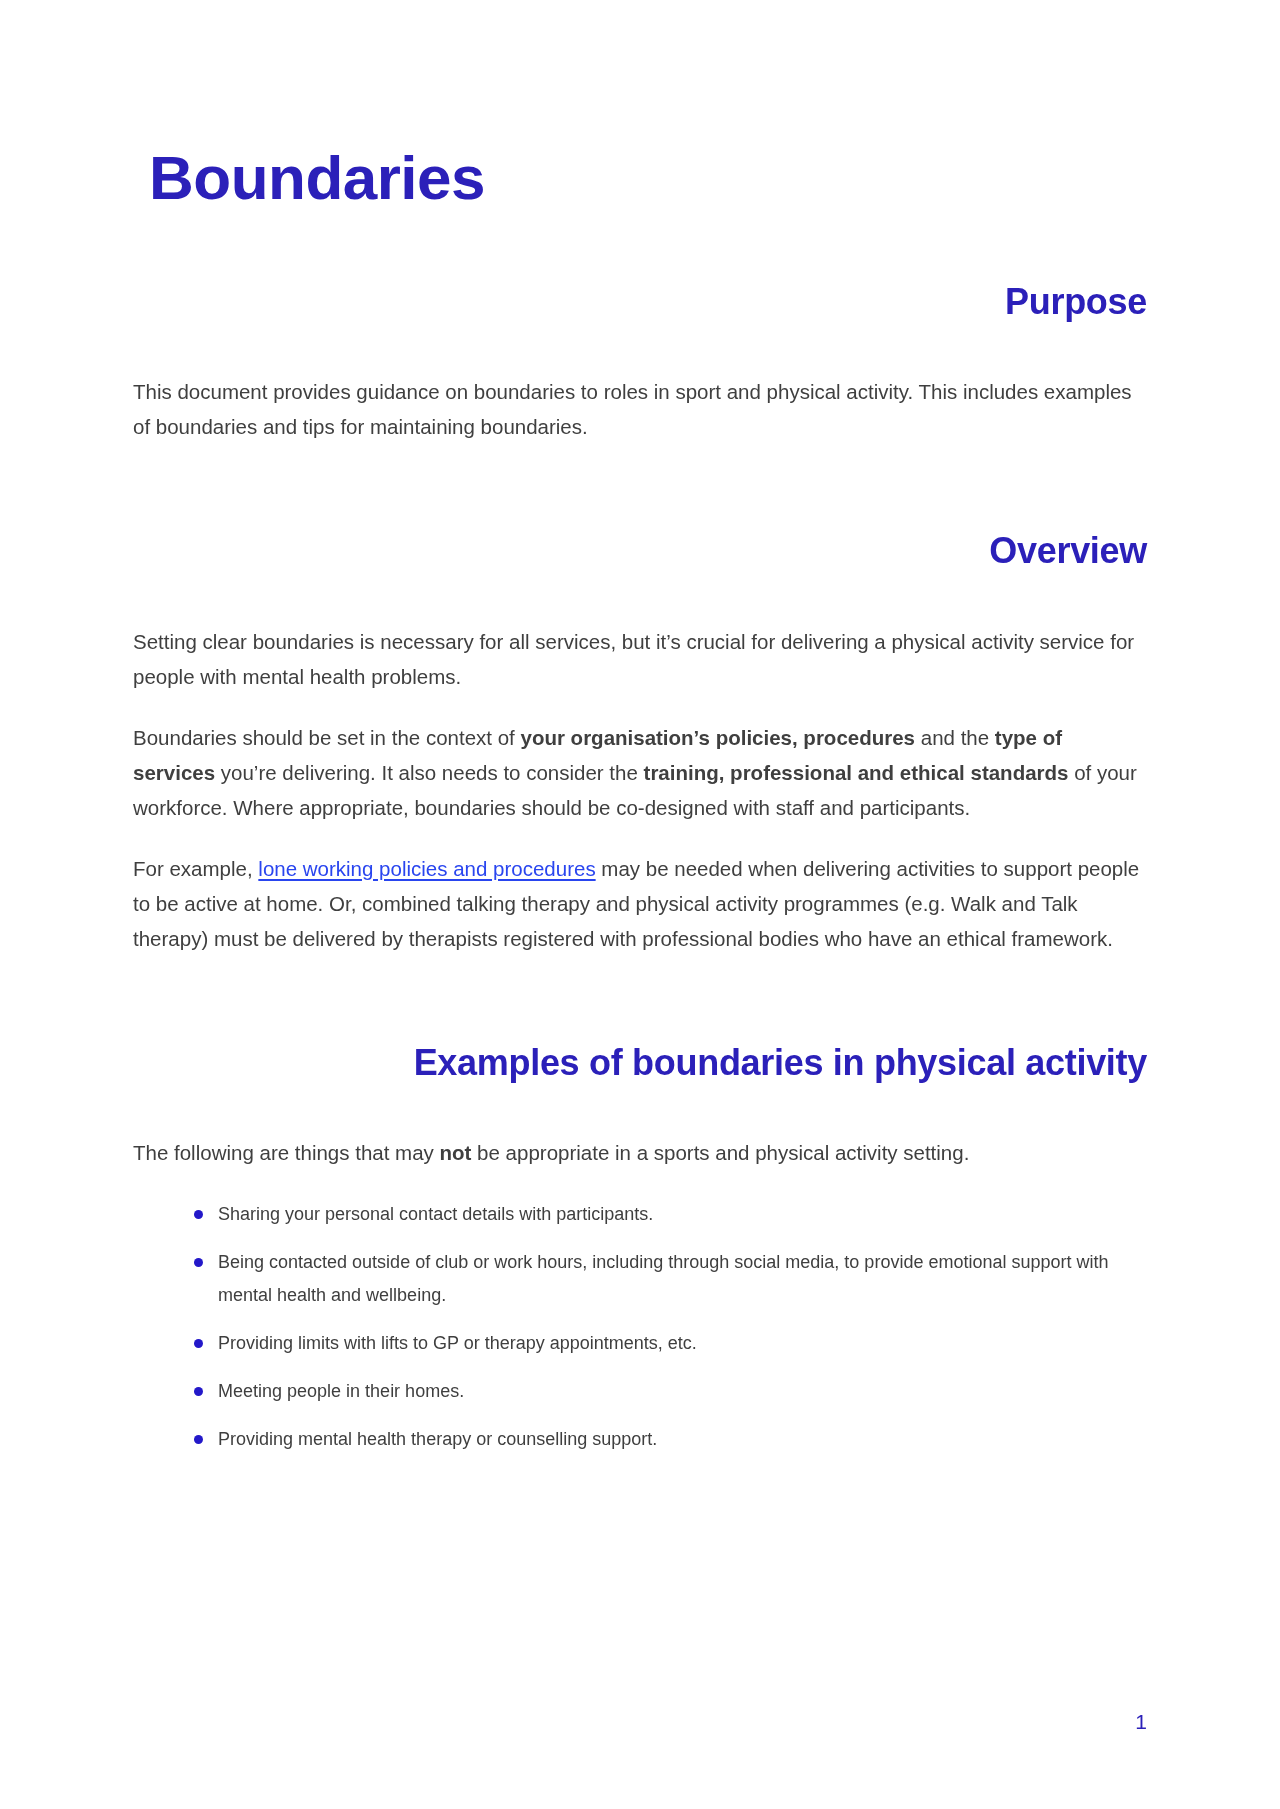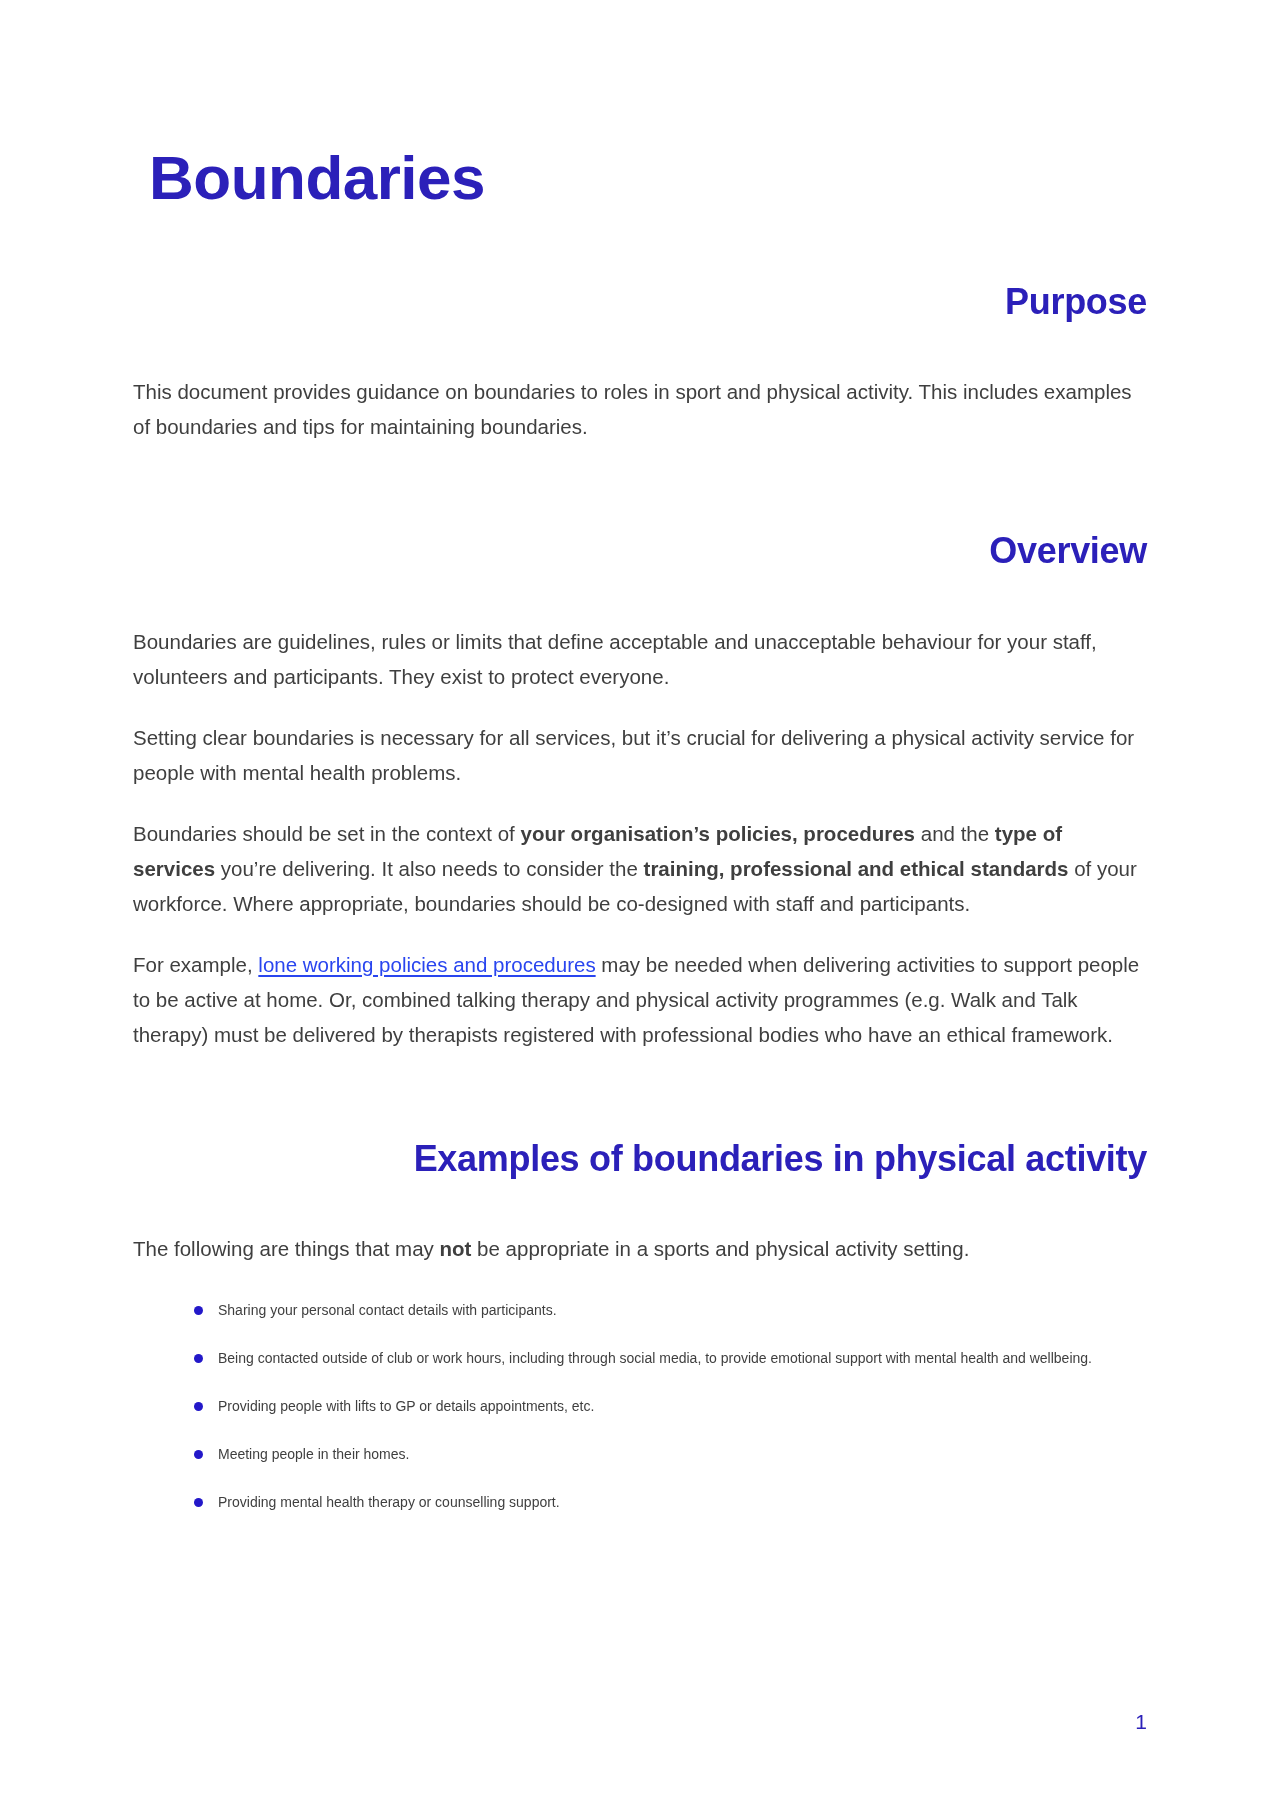--- a/index.html
+++ b/index.html
@@ -61,21 +61,21 @@
     text-underline-offset: 3px;
   }
   ul.bullet-list {
     list-style: none;
     margin: 28px 0 0 0;
     padding: 0 0 0 85px;
     max-width: 1014px;
   }
   ul.bullet-list li {
     position: relative;
-    font-size: 14px;
+    font-size: 18px;
     line-height: 33px;
     color: var(--body);
   }
   ul.bullet-list li + li { margin-top: 15px; }
   ul.bullet-list li::before {
     content: "";
     position: absolute;
     left: -24px;
     top: 12px;
     width: 9px;
@@ -98,33 +98,32 @@
 
   <h1 class="doc-title">Boundaries</h1>
 
   <section class="sec-purpose">
     <h2 class="section-heading">Purpose</h2>
     <p class="para"><span>This document provides guidance on boundaries to roles in sport and physical activity. This includes examples of boundaries and tips for maintaining boundaries.</span></p>
   </section>
 
   <section class="sec-overview">
     <h2 class="section-heading">Overview</h2>
-    <p class="para"><span>Boundaries are guidelines, rules or limits that define acceptable and unacceptable behaviour for your staff, volunteers and participants. They exist to protect everyone.</span></p>
     <p class="para"><span>Setting clear boundaries is necessary for all services, but it’s crucial for delivering a physical activity service for people with mental health problems.</span></p>
     <p class="para"><span>Boundaries should be set in the context of </span><span class="bold">your organisation’s policies, procedures</span><span> and the </span><span class="bold">type of services</span><span> you’re delivering. It also needs to consider the </span><span class="bold">training, professional and ethical standards</span><span> of your workforce. Where appropriate, boundaries should be co-designed with staff and participants.</span></p>
     <p class="para"><span>For example, </span><a href="#" class="inline-link">lone working policies and procedures</a><span> may be needed when delivering activities to support people to be active at home. Or, combined talking therapy and physical activity programmes (e.g. Walk and Talk therapy) must be delivered by therapists registered with professional bodies who have an ethical framework.</span></p>
   </section>
 
   <section class="sec-examples">
     <h2 class="section-heading">Examples of boundaries in physical activity</h2>
     <p class="para"><span>The following are things that may </span><span class="bold">not</span><span> be appropriate in a sports and physical activity setting.</span></p>
     <ul class="bullet-list">
         <li>Sharing your personal contact details with participants.</li>
         <li>Being contacted outside of club or work hours, including through social media, to provide emotional support with mental health and wellbeing.</li>
-        <li>Providing people with lifts to GP or details appointments, etc.</li>
+        <li>Providing limits with lifts to GP or therapy appointments, etc.</li>
         <li>Meeting people in their homes.</li>
         <li>Providing mental health therapy or counselling support.</li>
       </ul>
   </section>
 
   <div class="page-footer">
     <span>1</span>
   </div>
 
 </div>

